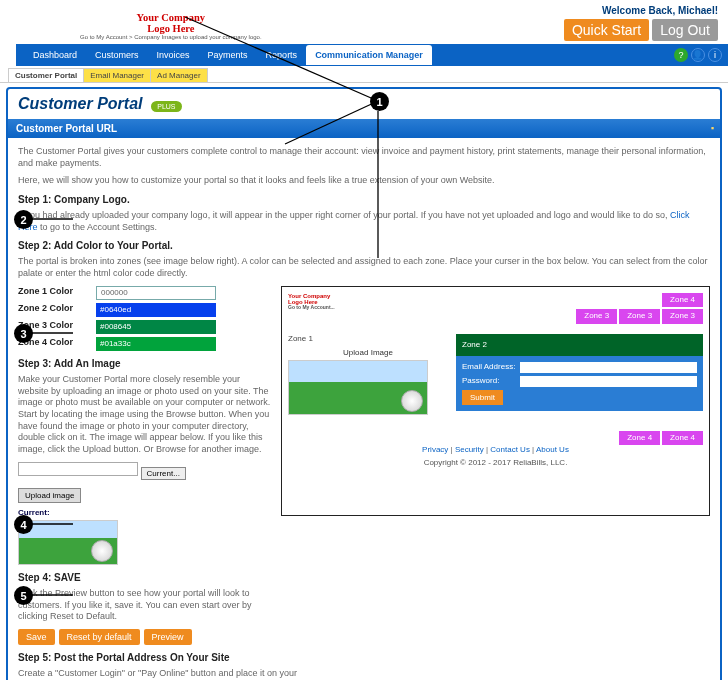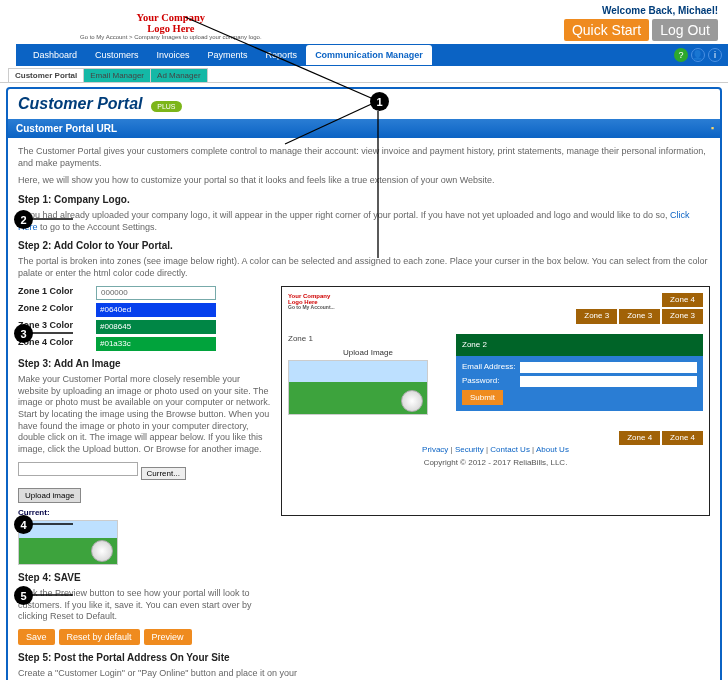--- a/index.html
+++ b/index.html
@@ -16,21 +16,21 @@
   .btn-orange { background: #ef8b1f; }
   .btn-grey { background: #9a9a9a; }
   .navbar { background: #0b63c4; display: flex; align-items: center; height: 22px; padding-left: 8px; position: relative; margin-left: 16px; }
   .nav-item { color: #fff; font-size: 9px; padding: 5px 9px; cursor: pointer; }
   .nav-item.active { background: #fff; color: #0b63c4; border-radius: 3px 3px 0 0; font-weight: bold; }
   .nav-right { position: absolute; right: 6px; display: flex; gap: 3px; }
   .nav-icon { width: 14px; height: 14px; border-radius: 7px; display: inline-flex; align-items: center; justify-content: center; font-size: 9px; color: #fff; }
   .nav-icon.green { background: #2da82d; }
   .nav-icon.blue { background: #0b63c4; border:1px solid #4a90e2; }
   .subtabs { display: flex; padding: 2px 0 0 8px; border-bottom: 1px solid #ccc; }
-  .subtab { border: 1px solid #ccc; border-bottom: none; padding: 2px 6px; font-size: 8px; color: #444; background: #14b8a6; cursor: pointer; margin-right: -1px; }
+  .subtab { border: 1px solid #ccc; border-bottom: none; padding: 2px 6px; font-size: 8px; color: #444; background: #fde047; cursor: pointer; margin-right: -1px; }
   .subtab.active { background: #fff; font-weight: bold; }
   .page { border: 2px solid #0b63c4; margin: 4px 6px 6px 6px; border-radius: 4px; padding: 0; }
   .page-title { padding: 6px 10px; }
   .page-title h1 { color: #003d7a; font-size: 16px; font-style: italic; display: inline-block; }
   .badge { background: #7cb519; color: #fff; font-size: 7px; padding: 2px 6px; border-radius: 6px; margin-left: 6px; vertical-align: middle; }
   .section-header { background: linear-gradient(#2a7dd4,#0b63c4); color: #fff; font-weight: bold; padding: 4px 8px; font-size: 10px; position: relative; }
   .section-header .corner { position: absolute; right: 6px; top: 4px; color: #ffd966; font-size: 9px; }
   .content { padding: 8px 10px 12px 10px; color: #666; font-size: 9px; line-height: 1.3; }
   .content p { margin-bottom: 6px; }
   .step-title { color: #222; font-weight: bold; font-size: 10px; margin: 6px 0 4px 0; }
@@ -50,21 +50,21 @@
   .browse-btn { font-size:8px; padding:1px 5px; border:1px solid #888; background:#eee; cursor:pointer; }
   .upload-btn { font-size:8px; padding:2px 6px; border:1px solid #888; background:#ddd; cursor:pointer; margin-top:3px;}
   .current-label { font-weight:bold; color:#004; font-size:8px; margin-top:5px;}
   .thumb { width:100px; height:45px; margin-top:2px; background:linear-gradient(#bde0ff 40%,#3da33d 40%); border:1px solid #ccc; position:relative;}
   .thumb::after{content:"";position:absolute;right:4px;bottom:2px;width:20px;height:20px;border-radius:50%;background:radial-gradient(#fff,#ccc);border:1px solid #aaa;}
   .action-btns { display:flex; gap:4px; margin-top:6px;}
   .action-btns .btn{padding:3px 8px;font-size:9px;}
   
   .pv-logo { font-size:6px; color:#d00000; font-weight:bold; text-align:left; line-height:1; }
   .pv-logo .s{font-size:5px;color:#555;}
-  .zone-tab{background:#a16207;color:#fff;font-size:8px;padding:2px 8px;display:inline-block;}
+  .zone-tab{background:#d946ef;color:#fff;font-size:8px;padding:2px 8px;display:inline-block;}
   .pv-top{display:flex;justify-content:space-between;align-items:flex-start;}
   .pv-tabs{display:flex;gap:2px;}
   .pv-body{display:flex;gap:8px;margin-top:10px;}
   .pv-left{width:160px;}
   .pv-z1{font-size:8px;color:#444;margin-bottom:4px;}
   .pv-upload{font-size:8px;color:#333;margin-bottom:2px;text-align:center;}
   .pv-right{flex:1;}
   .pv-zone2{background:#006428;padding:6px;color:#fff;font-size:8px;}
   .pv-form{background:#2a7dd4;padding:6px;margin-top:0;}
   .pv-form-row{display:flex;align-items:center;margin-bottom:3px;gap:3px;}

